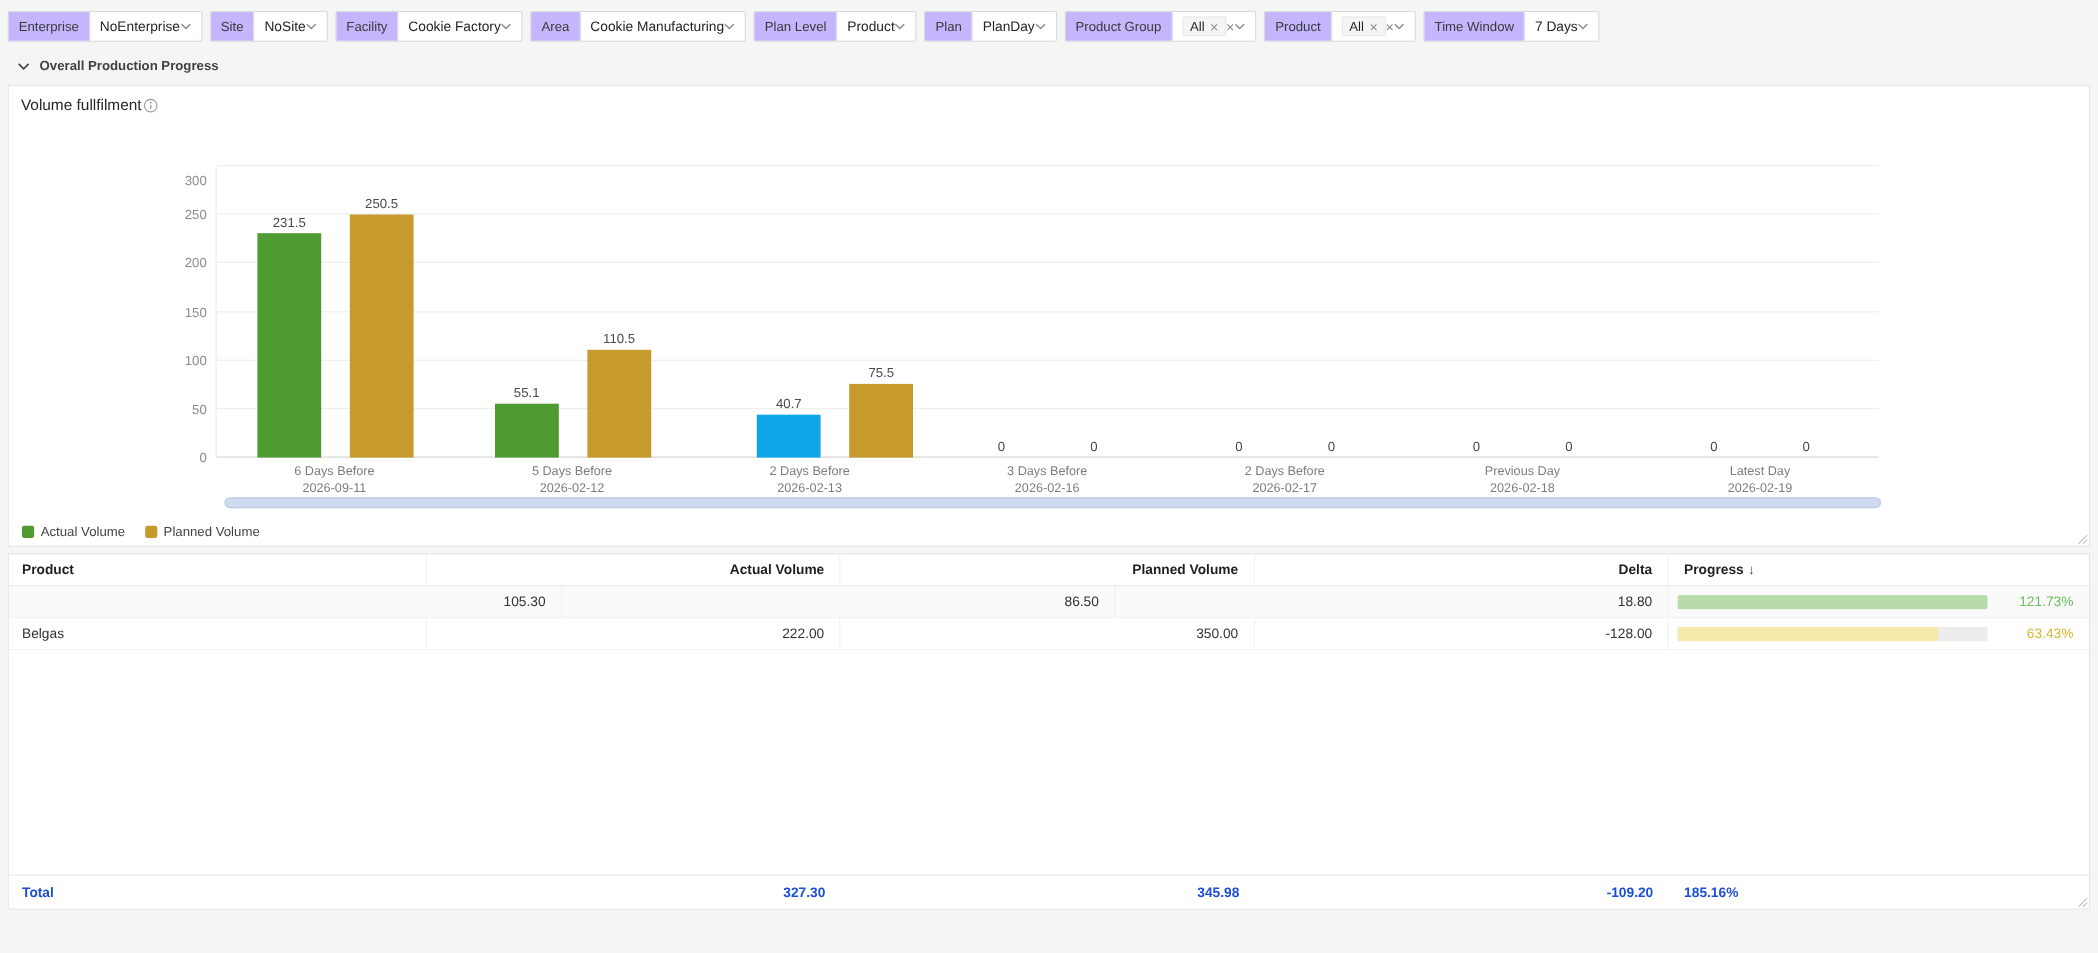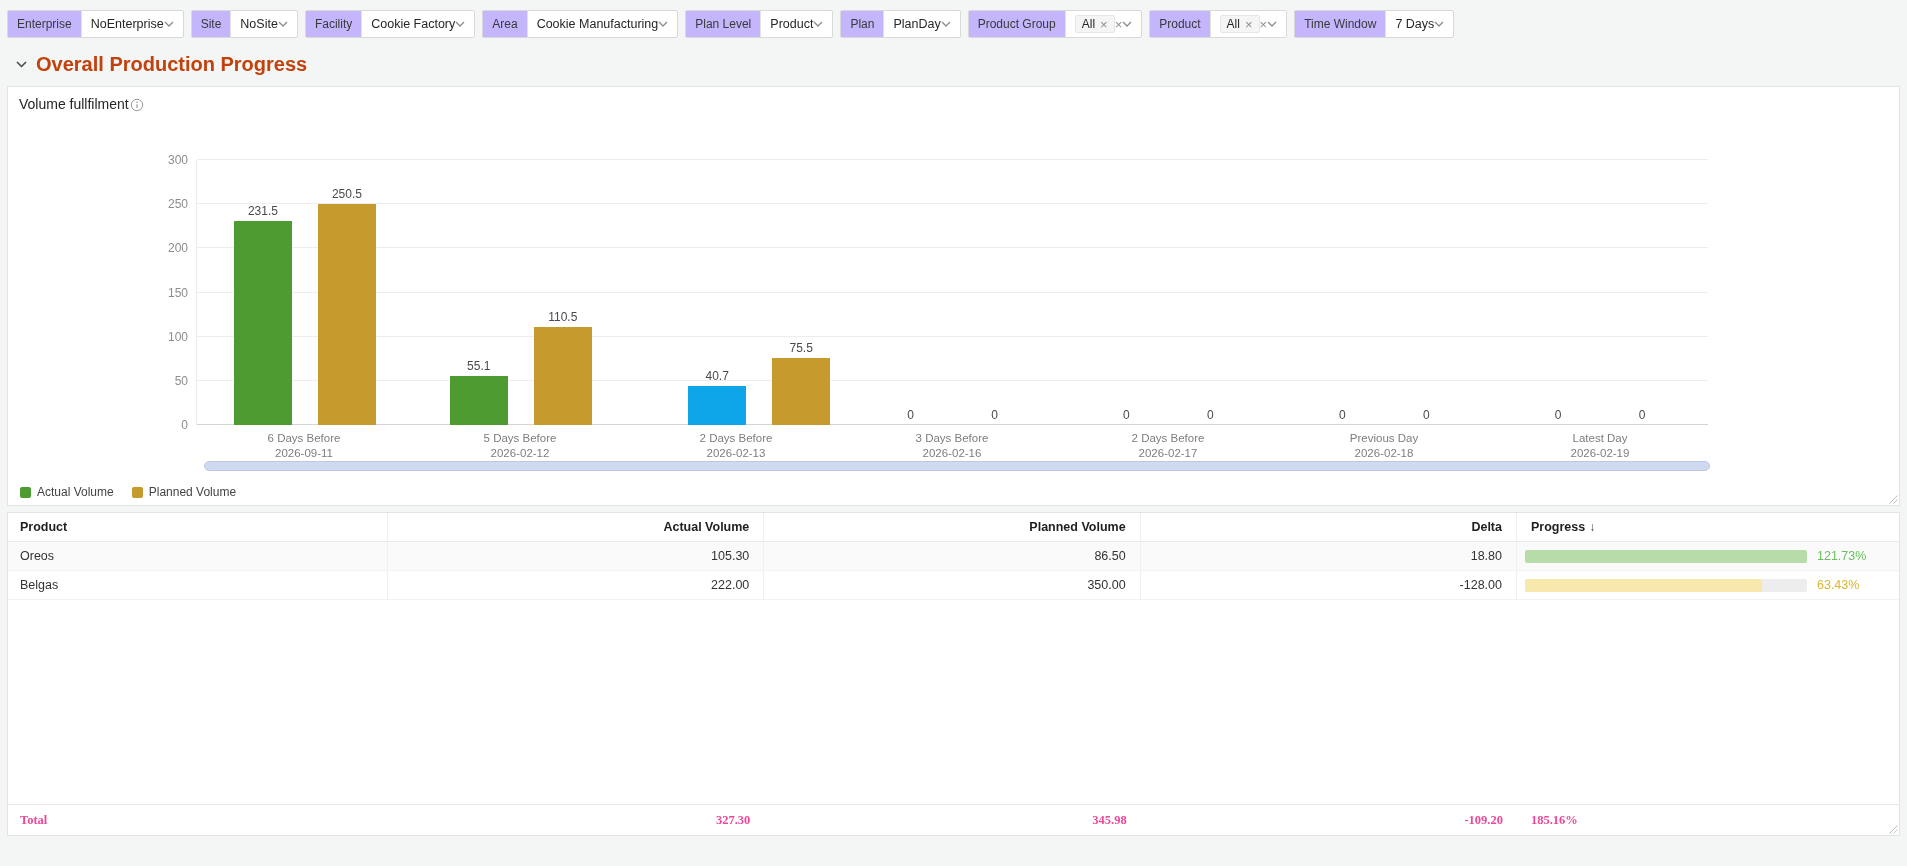--- a/index.html
+++ b/index.html
@@ -27,21 +27,21 @@
   .tag {
     display: inline-flex; align-items: center; gap: 5px;
     background: #f5f5f5; border: 1px solid #e6e6e6; border-radius: 2px;
     padding: 1px 6px; font-size: 12px; color: #262626;
   }
   .xmark { color: #8c8c8c; font-size: 13px; line-height: 1; cursor: pointer; }
 
   
   .section-header {
     display: flex; align-items: center; gap: 9px;
-    padding: 9px 16px 10px; font-size: 20px; font-weight: 700; color: #c2410c;
+    padding: 9px 16px 10px; font-size: 12px; font-weight: 700; color: #404040;
   }
   .sec-chev { display: flex; align-items: center; }
 
   
   .panel { position: relative; margin: 0 7px; background: #fff; border: 1px solid #e4e4e4; }
   .chart-panel { height: 420px; }
   .panel-title { position: absolute; top: 9px; left: 11px; display: flex; align-items: flex-end; gap: 1px; font-size: 14px; color: #262626; }
   .rz { position: absolute; right: 1px; bottom: 1px; line-height: 0; cursor: nwse-resize; }
 
   
@@ -70,23 +70,23 @@
   .cell { height: 100%; display: flex; align-items: center; }
   .c0 { flex: 0 0 380px; padding: 0 12px; }
   .cn { flex: 1; justify-content: flex-end; padding: 0 14px; }
   .cp { flex: 0 0 382px; padding: 0 14px 0 8px; gap: 10px; }
   .cph { flex: 0 0 382px; justify-content: flex-start; padding: 0 14px; }
   .divider-r { border-right: 1px solid #f0f0f0; }
   .bodyrow { height: 29px; border-bottom: 1px solid #f2f2f2; }
   #tbody .bodyrow:nth-child(odd) { background: #fafafa; }
   .track { flex: 1; height: 13px; background: #ededed; border-radius: 2px; overflow: hidden; }
   .fill { height: 100%; }
-  .pct { width: 68px; text-align: left; }
+  .pct { width: 68px; text-align: right; }
   .spacer { flex: 1; }
-  .total-row { height: 31px; border-top: 1px solid #e8e8e8; font-weight: 700; color: #ec4899; flex: 0 0 auto; font-family: Liberation Serif, serif; }
+  .total-row { height: 31px; border-top: 1px solid #e8e8e8; font-weight: 700; color: #1d4ed8; flex: 0 0 auto; }
   .sort-arrow { margin-left: 4px; font-size: 12px; font-weight: 400; color: #444; }
 </style>
 </head>
 <body>
 
 <div class="toolbar" id="toolbar">
     <div class="chip">
       <span class="chip-label">Enterprise</span>
       <span class="chip-value">
         <span>NoEnterprise</span>
@@ -204,21 +204,21 @@
       <div class="ytick" style="bottom: 37.1667px;">50</div>
       <div class="gridline" style="bottom: 88.3333px;"></div>
       <div class="ytick" style="bottom: 81.3333px;">100</div>
       <div class="gridline" style="bottom: 132.5px;"></div>
       <div class="ytick" style="bottom: 125.5px;">150</div>
       <div class="gridline" style="bottom: 176.667px;"></div>
       <div class="ytick" style="bottom: 169.667px;">200</div>
       <div class="gridline" style="bottom: 220.833px;"></div>
       <div class="ytick" style="bottom: 213.833px;">250</div>
       <div class="gridline" style="bottom: 265px;"></div>
-      <div class="ytick" style="bottom: 258px;">300</div>
+      <div class="ytick" style="bottom: 245px;">300</div>
       <div class="groups">
         <div class="group">
           <div class="bar" style="height: 204.492px; background: rgb(78, 155, 49);">
             <div class="bar-label">231.5</div>
           </div>
           <div class="bar" style="height: 221.275px; background: rgb(199, 154, 46);">
             <div class="bar-label">250.5</div>
           </div>
         </div>
         <div class="group">
@@ -333,21 +333,20 @@
       <div class="cell cn divider-r">
         <span>Delta</span>
       </div>
       <div class="cell cph">
         <span>Progress</span>
         <span class="sort-arrow">↓</span>
       </div>
     </div>
   <div id="tbody">
       <div class="trow bodyrow">
-        <div class="cell c0 divider-r">Oreos</div>
         <div class="cell cn divider-r">105.30</div>
         <div class="cell cn divider-r">86.50</div>
         <div class="cell cn divider-r">18.80</div>
         <div class="cell cp">
           <div class="track">
             <div class="fill" style="width: 100%; background: rgb(183, 220, 170);"></div>
           </div>
           <div class="pct" style="color: rgb(103, 191, 92);">121.73%</div>
         </div>
       </div>

